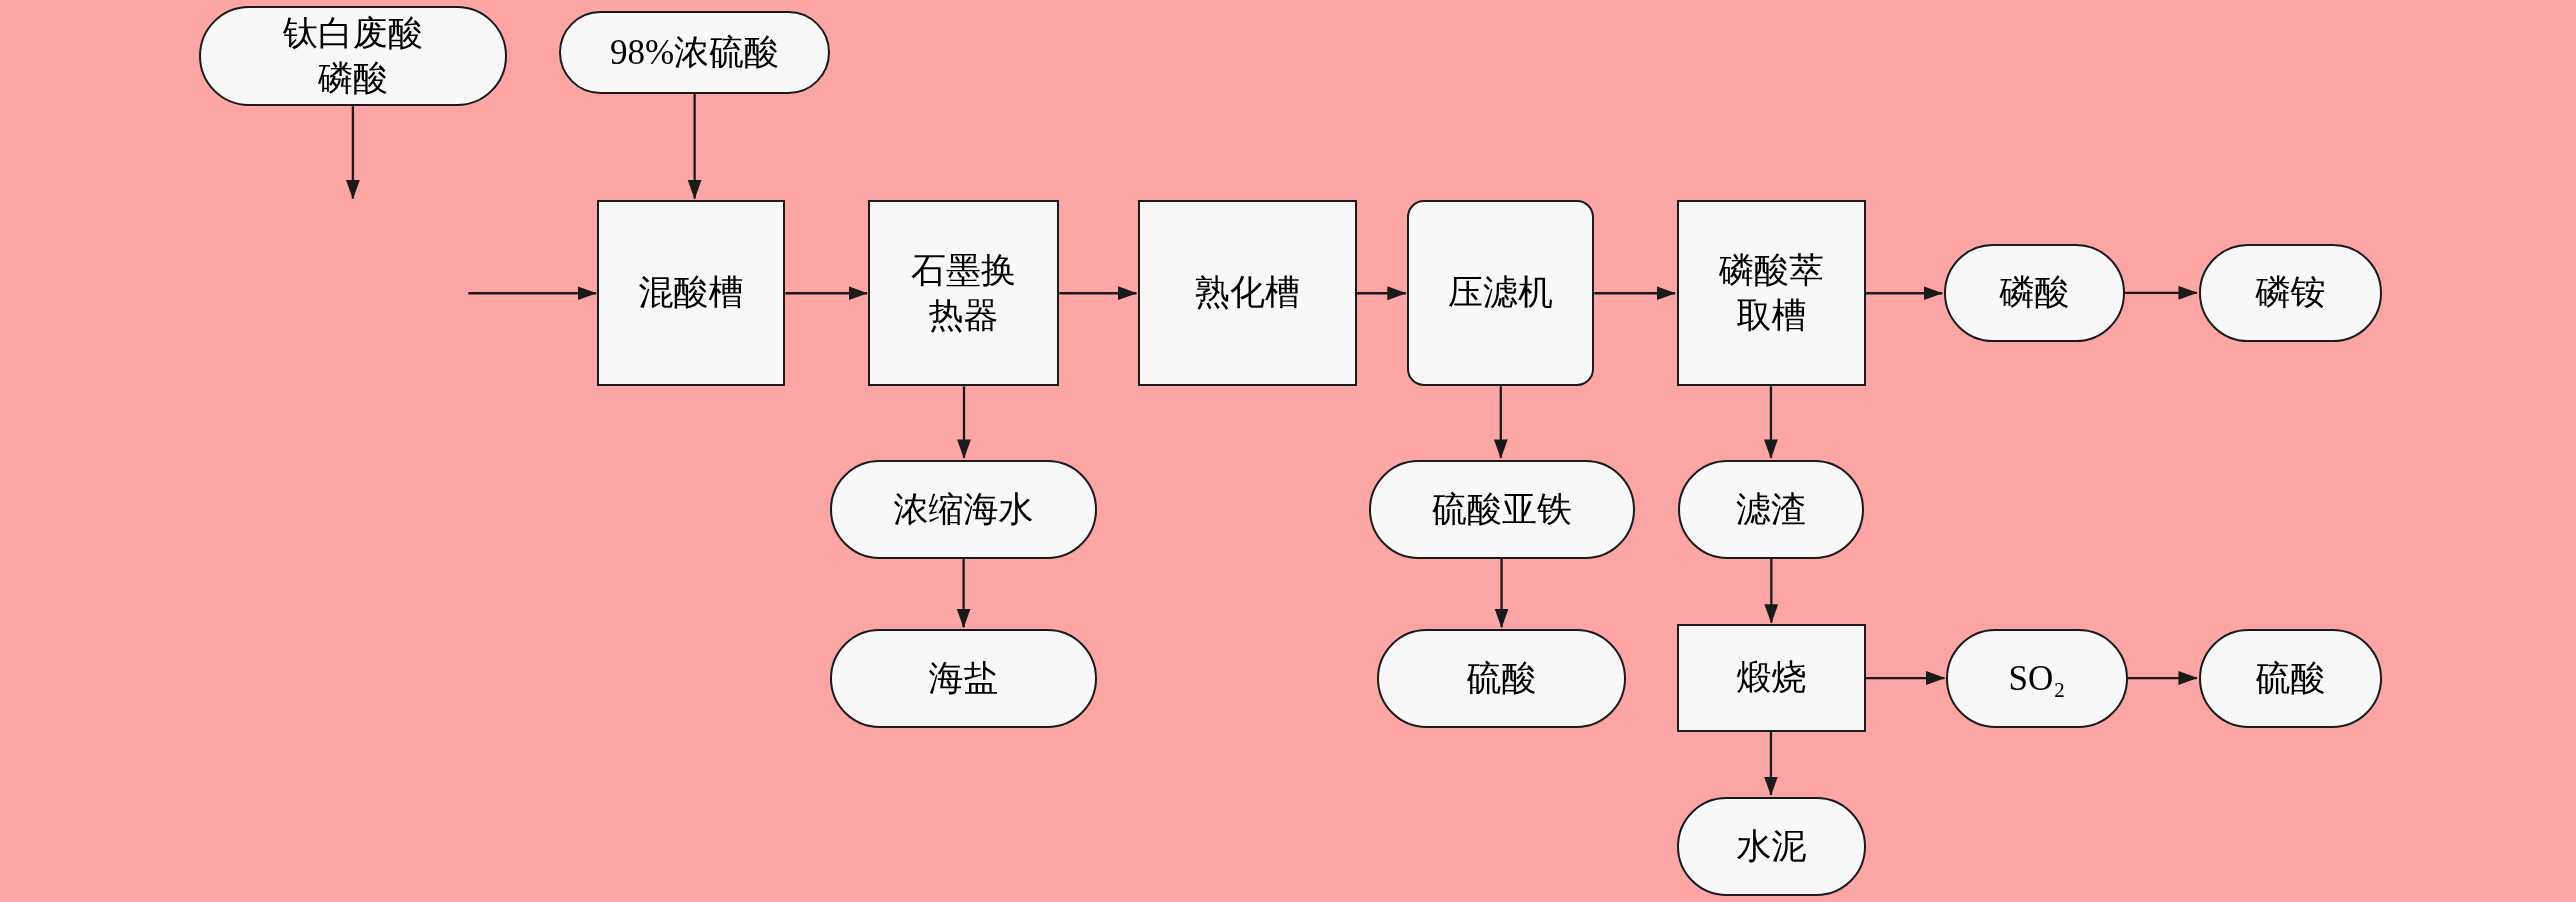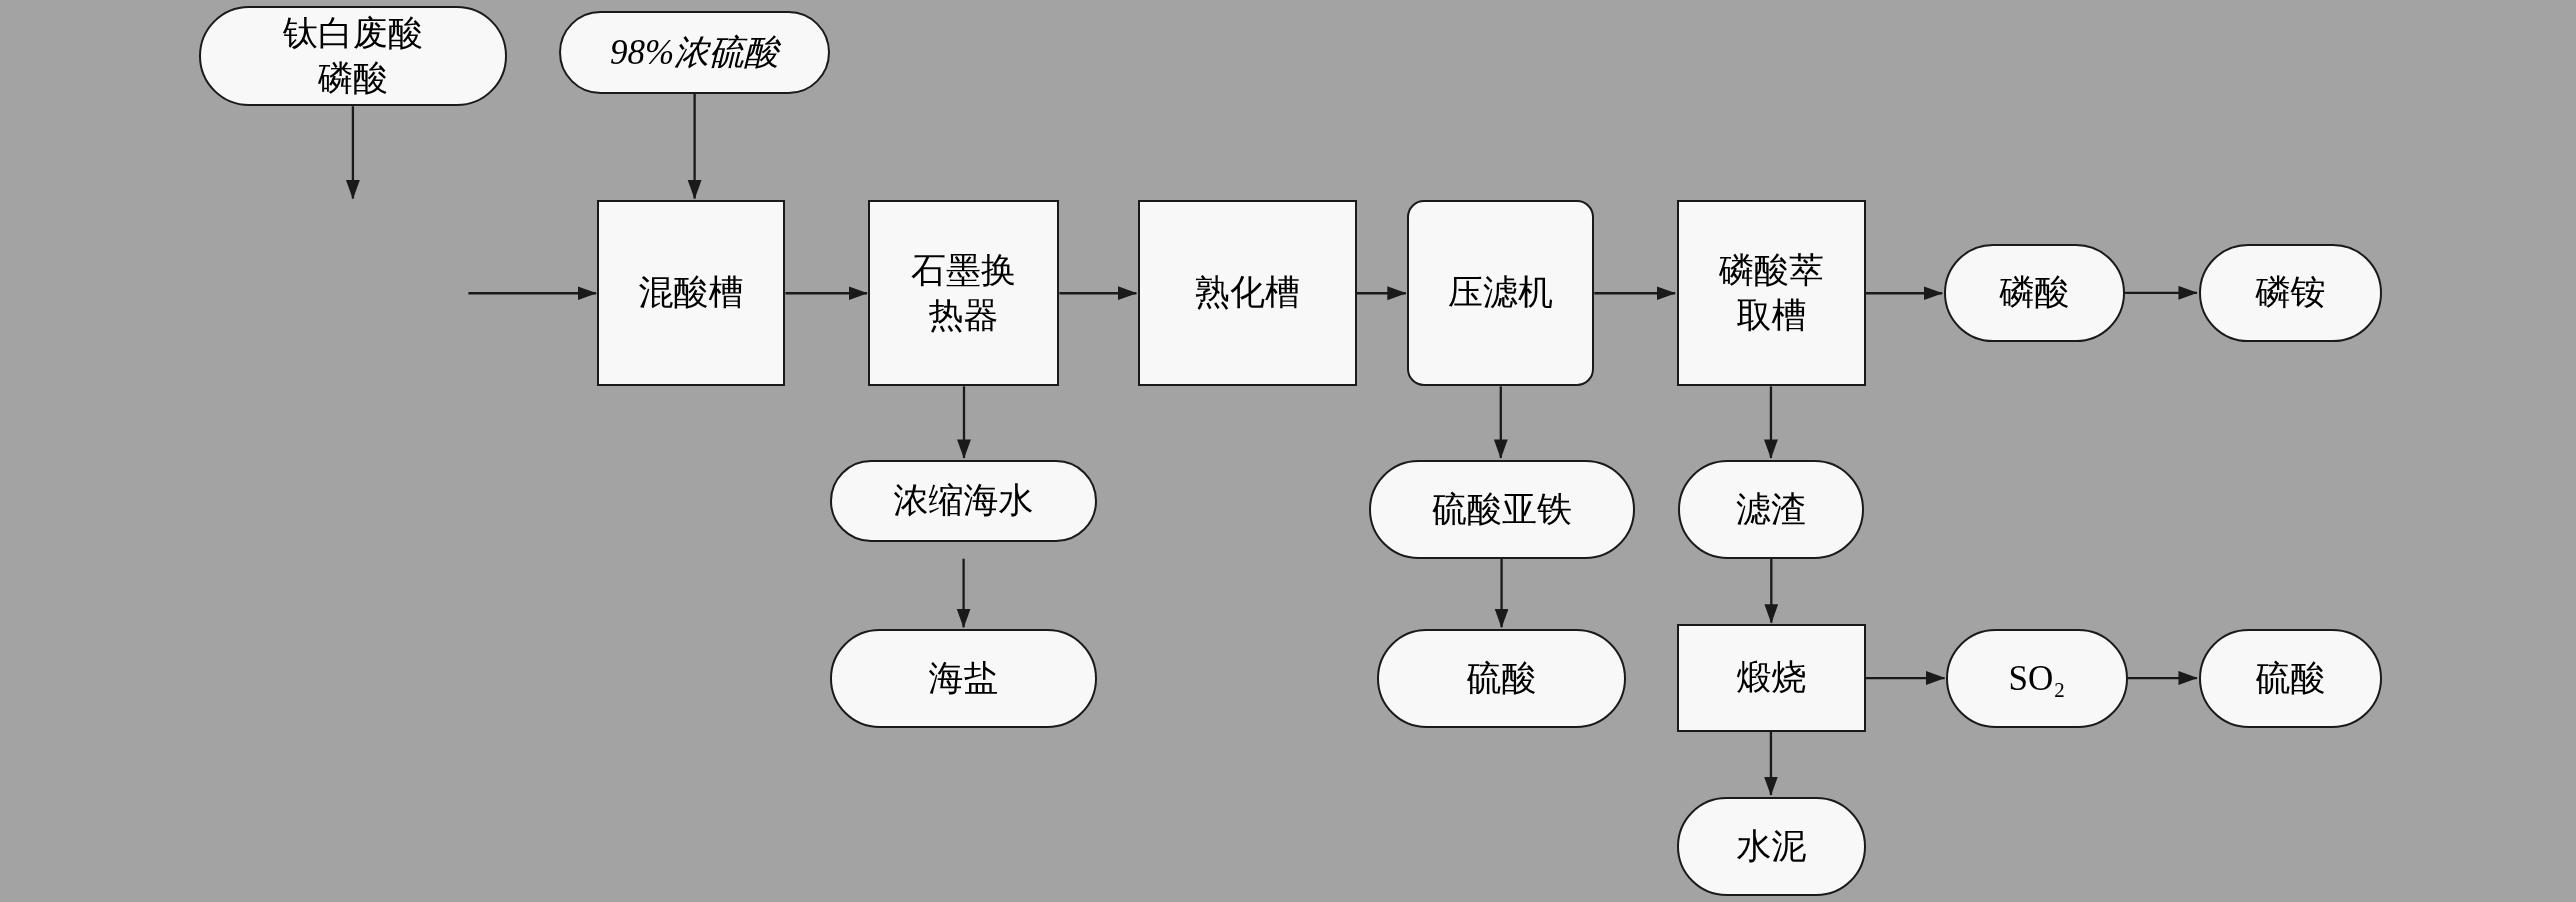--- a/index.html
+++ b/index.html
@@ -5,21 +5,21 @@
 <style>
   html, body { margin: 0; padding: 0; }
   body {
     background: #f5f5f5;
     font-family: "Liberation Serif", "DejaVu Serif", serif;
   }
   #diagram {
     position: relative;
     width: 2576px;
     height: 902px;
-    background: #a3a3a3;
+    background: #fca5a5;
     overflow: hidden;
   }
   #edge-layer {
     position: absolute;
     left: 0; top: 0;
     width: 2576px; height: 902px;
     pointer-events: none;
   }
   .node {
     position: absolute;
@@ -71,21 +71,21 @@
       <line x1="2301" y1="726" x2="2301" y2="809" stroke="#1a1a1a" stroke-width="3" marker-end="url(#arrowhead)"></line>
       <line x1="2423" y1="881" x2="2526" y2="881" stroke="#1a1a1a" stroke-width="3" marker-end="url(#arrowhead)"></line>
       <line x1="2764" y1="881" x2="2854" y2="881" stroke="#1a1a1a" stroke-width="3" marker-end="url(#arrowhead)"></line>
       <line x1="2300.5" y1="951" x2="2300.5" y2="1033" stroke="#1a1a1a" stroke-width="3" marker-end="url(#arrowhead)"></line>
     </svg>
 
   <div class="node stadium" style="left:199px;top:6.2px;width:308px;height:100px;">
     <span class="label">钛白废酸
 磷酸</span>
   </div>
-  <div class="node stadium" style="left:559px;top:10.8px;width:271px;height:83px;font-style:italic;">
+  <div class="node stadium" style="left:559px;top:10.8px;width:271px;height:83px;">
     <span class="label">98%浓硫酸</span>
   </div>
 
   <div class="node rect" style="left:597px;top:200px;width:188px;height:186px;">
     <span class="label">混酸槽</span>
   </div>
   <div class="node rect" style="left:868px;top:200px;width:191px;height:186px;">
     <span class="label">石墨换
 热器</span>
   </div>
@@ -99,21 +99,21 @@
     <span class="label">磷酸萃
 取槽</span>
   </div>
   <div class="node stadium" style="left:1944px;top:244px;width:181px;height:98px;">
     <span class="label">磷酸</span>
   </div>
   <div class="node stadium" style="left:2199px;top:244px;width:183px;height:98px;">
     <span class="label">磷铵</span>
   </div>
 
-  <div class="node stadium" style="left:830px;top:460px;width:267px;height:82px;">
+  <div class="node stadium" style="left:830px;top:460px;width:267px;height:99px;">
     <span class="label">浓缩海水</span>
   </div>
   <div class="node stadium" style="left:830px;top:629px;width:267px;height:99px;">
     <span class="label">海盐</span>
   </div>
   <div class="node stadium" style="left:1369px;top:460px;width:266px;height:99px;">
     <span class="label">硫酸亚铁</span>
   </div>
   <div class="node stadium" style="left:1377px;top:629px;width:249px;height:99px;">
     <span class="label">硫酸</span>

